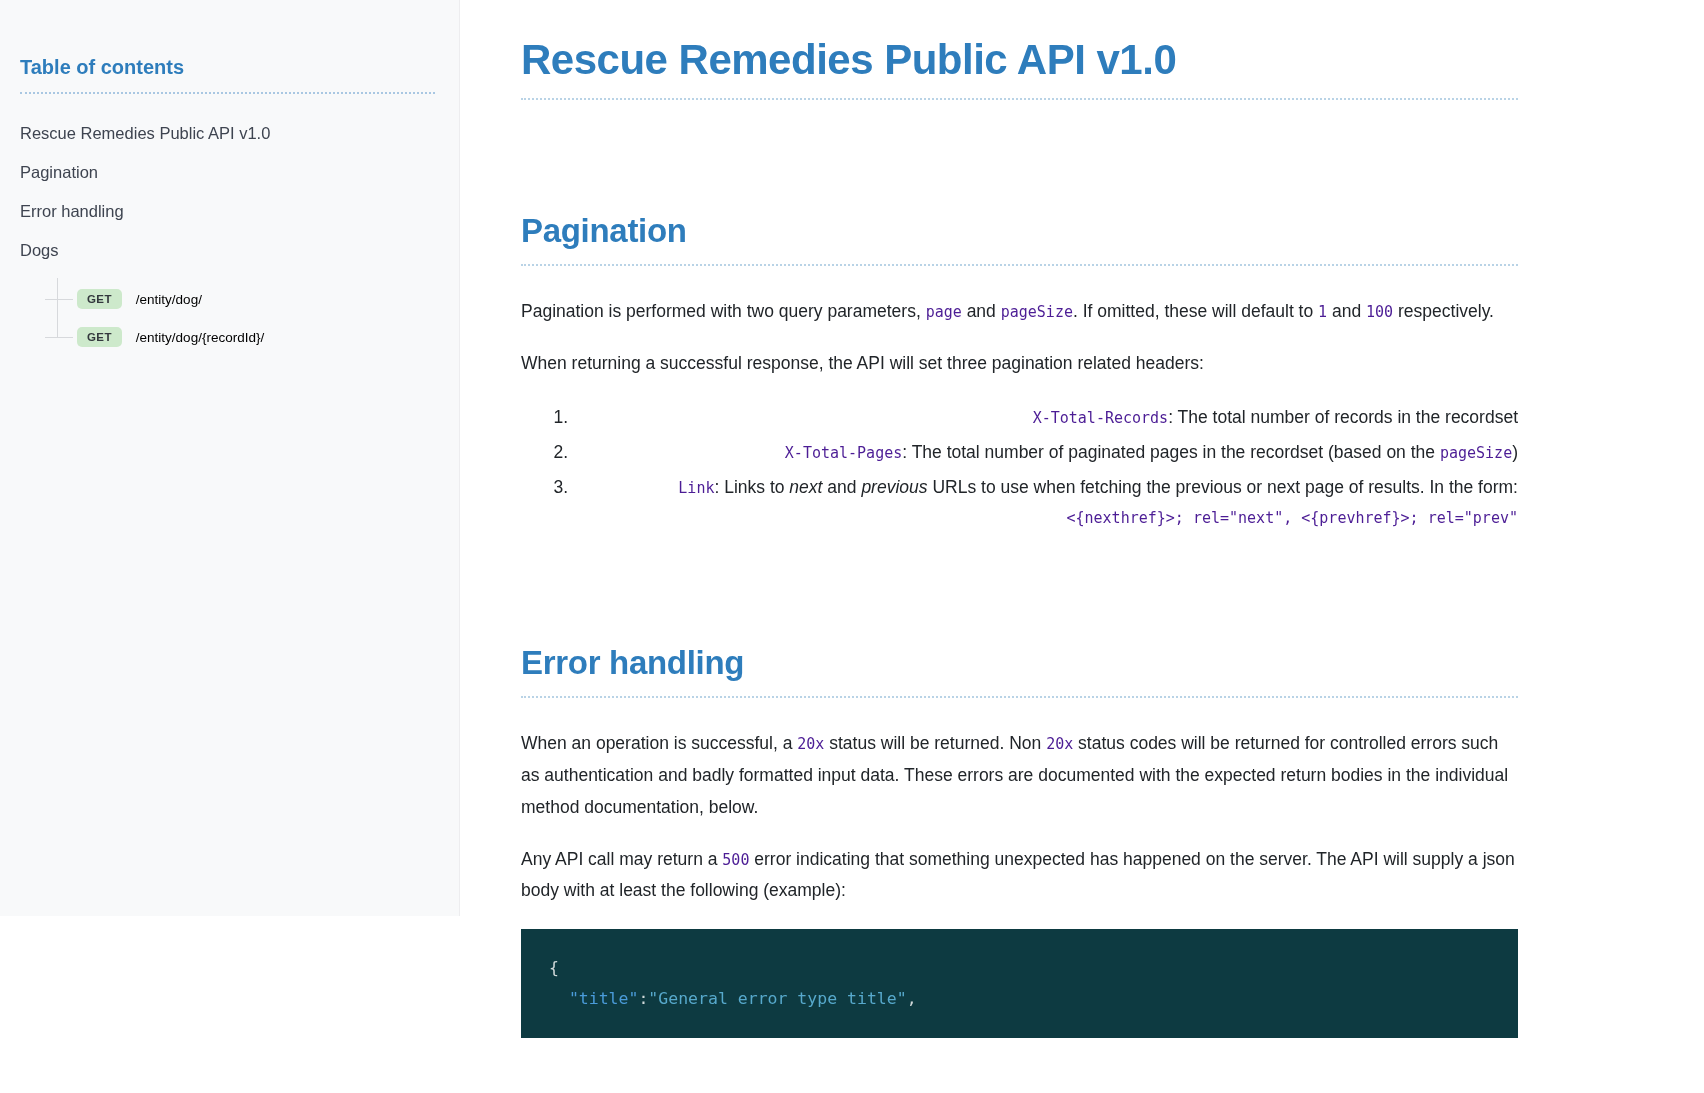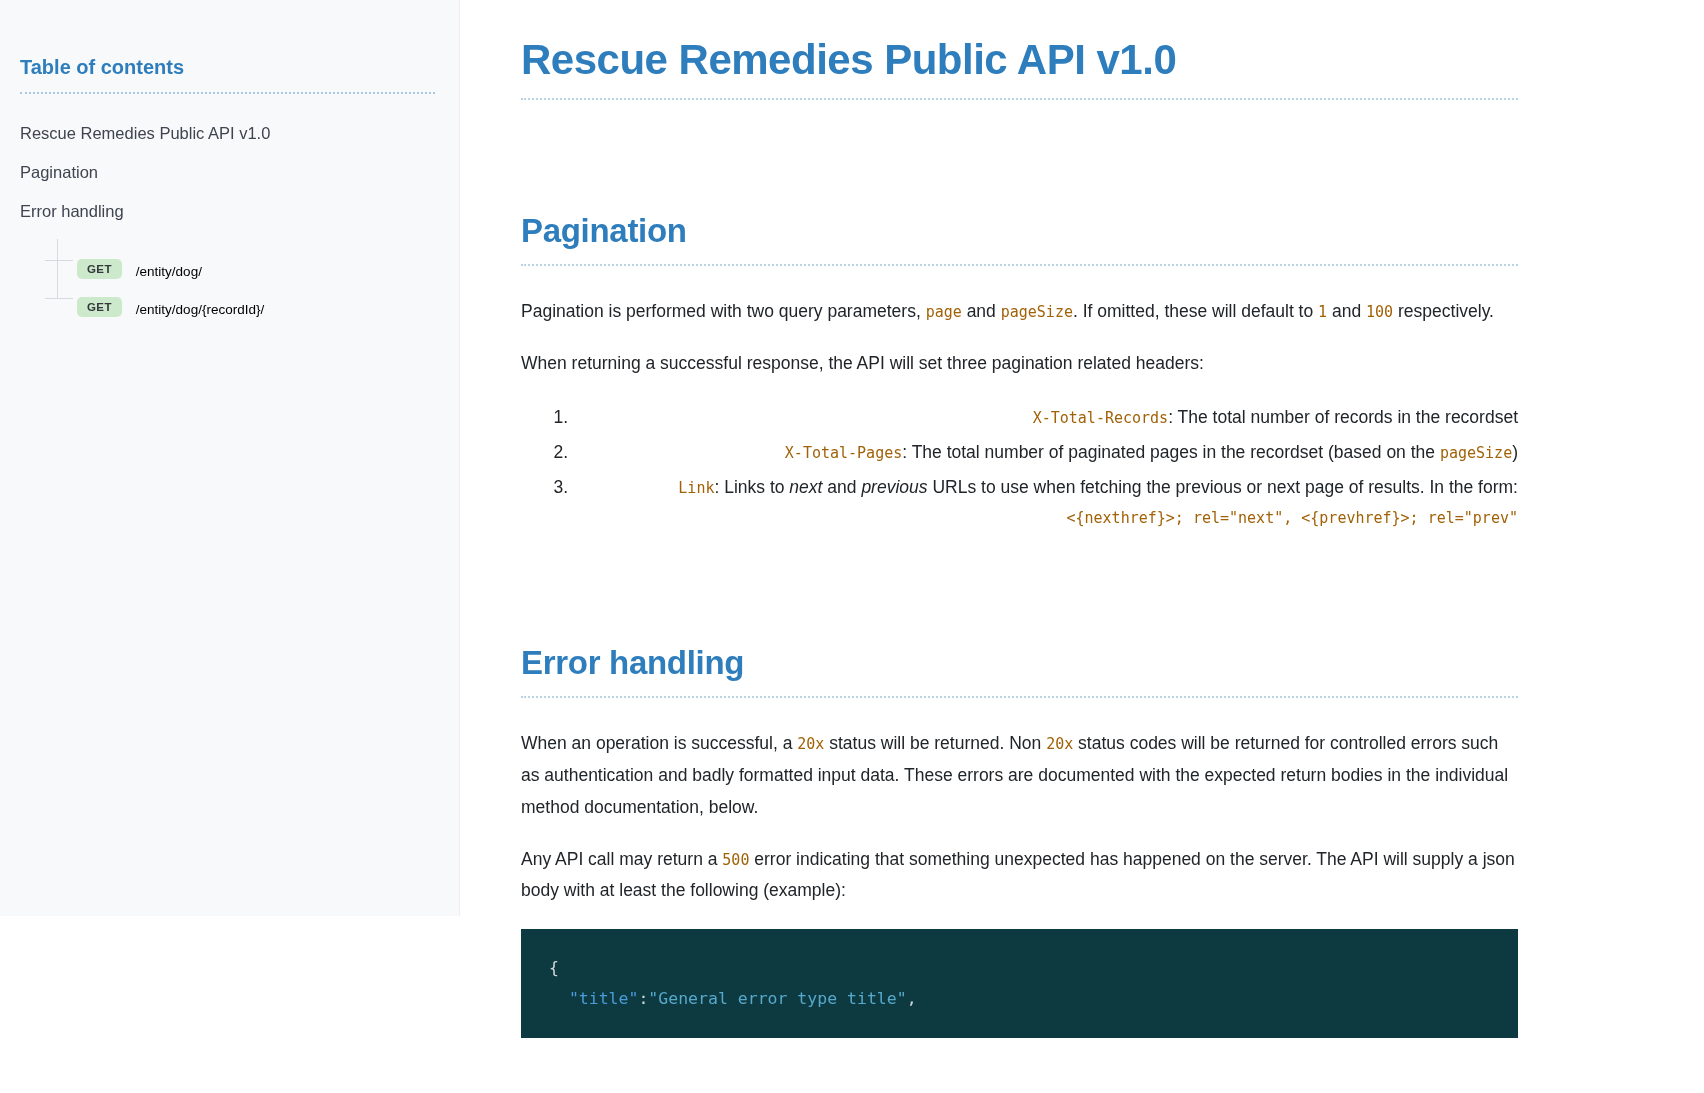--- a/index.html
+++ b/index.html
@@ -41,21 +41,21 @@
     margin-top: 2px;
   }
   .tree-vline {
     position: absolute;
     left: 37px; top: -2px;
     width: 1px; height: 60px;
     background: #d7d9dc;
   }
   .endpoint-row {
     position: relative;
-    display: flex; align-items: flex-end;
+    display: flex; align-items: center;
     height: 38px;
     cursor: pointer;
   }
   .tree-tick {
     position: absolute;
     left: -32px; top: 50%;
     width: 28px; height: 1px;
     background: #d7d9dc;
   }
   .method-badge {
@@ -100,21 +100,21 @@
   }
   p.body-text {
     margin: 30px 0 0 0;
     font-size: 17.5px;
     line-height: 1.82;
   }
   p.body-text + p.body-text { margin-top: 20px; }
   .inline-code, code {
     font-family: "DejaVu Sans Mono", monospace;
     font-size: 15px;
-    color: #a16207;
+    color: #4c1d95;
   }
   ol.header-list {
     margin: 22px 0 36px 0;
     padding-left: 52px;
     font-size: 17.5px;
     line-height: 1.72;
   }
   ol.header-list li { margin-bottom: 5px; text-align: right; }
   em { font-style: italic; }
 
@@ -135,20 +135,21 @@
 </style>
 </head>
 <body>
 
 <div class="sidebar">
   <div class="toc-title">Table of contents</div>
   <div class="toc-list">
     <div class="toc-item">Rescue Remedies Public API v1.0</div>
     <div class="toc-item">Pagination</div>
     <div class="toc-item">Error handling</div>
+    <div class="toc-item">Dogs</div>
     <div class="tree">
       <div class="tree-vline"></div>
       <div class="endpoint-row">
         <span class="tree-tick"></span>
         <span class="method-badge">GET</span>
         <span class="endpoint-path">/entity/dog/</span>
       </div>
       <div class="endpoint-row">
         <span class="tree-tick"></span>
         <span class="method-badge">GET</span>

